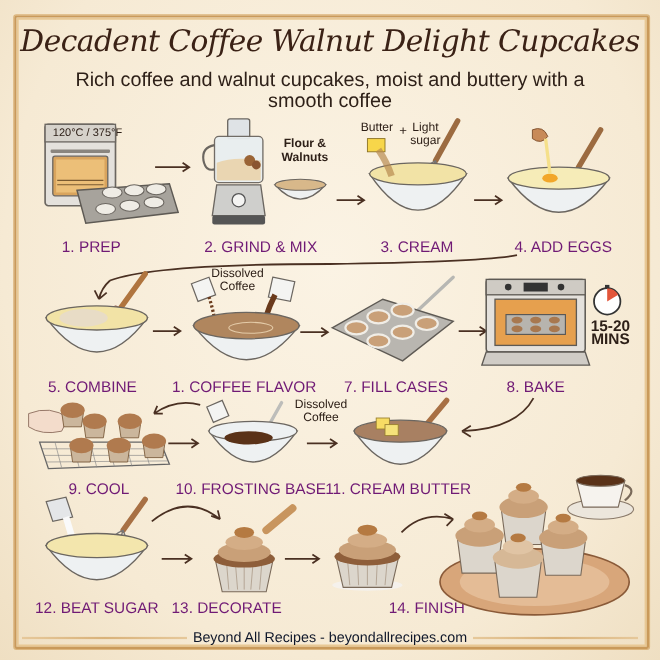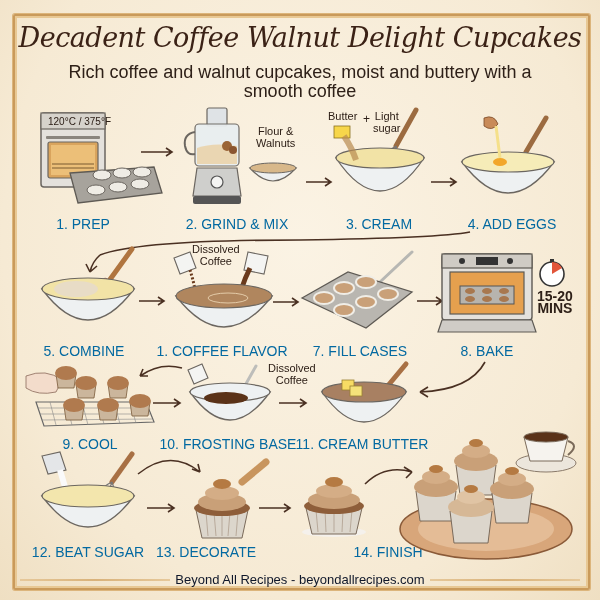--- a/index.html
+++ b/index.html
@@ -2,21 +2,21 @@
 <html><head>
 <meta charset="utf-8">
 <style>
   html,body{margin:0;padding:0;}
   body{width:600px;height:600px;overflow:hidden;background:#f5ead6;font-family:"DejaVu Sans",sans-serif;color:#2e2018;position:relative;}
   .paper{position:absolute;inset:0;background:radial-gradient(ellipse at 50% 40%,#fbf3e4 0%,#f6ead4 70%,#efdfc2 100%);}
   .frame{position:absolute;left:13px;top:14px;width:573px;height:572px;border:2px solid #c99a5b;box-shadow:inset 0 0 0 2px #e8c894, 0 0 0 1px #dcb57c;border-radius:2px;}
   .title{position:absolute;left:0;right:0;top:22px;text-align:center;font-family:"DejaVu Serif",serif;font-style:italic;font-size:27px;color:#3b2216;letter-spacing:-0.5px;}
   .subtitle{position:absolute;left:60px;right:60px;top:63px;text-align:center;font-size:18px;line-height:19px;color:#2e2018;font-family:"Liberation Sans",sans-serif;}
   .step{position:absolute;}
-  .label{position:absolute;font-family:"Liberation Sans",sans-serif;font-size:14px;color:#0369a1;white-space:nowrap;text-align:center;transform:translateX(-50%);}
+  .label{position:absolute;font-family:"Liberation Sans",sans-serif;font-size:14px;color:#701a75;white-space:nowrap;text-align:center;transform:translateX(-50%);}
   .note{position:absolute;font-family:"Liberation Sans",sans-serif;font-size:11px;line-height:12px;color:#2e2018;text-align:center;white-space:nowrap;}
   svg{position:absolute;overflow:visible;}
   .footer{position:absolute;left:0;right:0;top:572px;text-align:center;font-family:"Liberation Sans",sans-serif;font-size:13px;color:#0f172a;}
   .footer-line{position:absolute;top:579px;height:2px;background:linear-gradient(90deg,#e6c89a,#d9b27a,#e6c89a);}
 </style>
 </head>
 <body>
 
 <div class="paper"></div>
 <div class="frame"></div>
@@ -59,21 +59,21 @@
     <rect x="24" y="2" width="20" height="18" rx="2" fill="#dfe3e6" stroke="#6b6660" stroke-width="1.2"></rect>
     <rect x="12" y="18" width="44" height="42" rx="4" fill="#e9eef0" stroke="#6b6660" stroke-width="1.2" opacity="0.95"></rect>
     <path d="M12 26 Q0 28 2 40 Q4 50 12 48" fill="none" stroke="#6b6660" stroke-width="2"></path>
     <path d="M14 42 Q30 36 54 40 L54 58 L14 58 Z" fill="#ead6b2"></path>
     <circle cx="44" cy="40" r="5" fill="#9a6436"></circle>
       <circle cx="50" cy="44" r="4" fill="#8a5530"></circle>
     <path d="M14 62 H54 L58 90 H10 Z" fill="#cfcfcc" stroke="#6b6660" stroke-width="1.2"></path>
     <circle cx="34" cy="76" r="6" fill="#f4f4f2" stroke="#555" stroke-width="1.2"></circle>
     <rect x="10" y="90" width="48" height="8" rx="2" fill="#555"></rect>
   </svg>
-  <div class="note" style="left:256px;top:125px;font-size:11px;">
+  <div class="note" style="left:256px;top:125px;font-size:11px;font-weight:bold;">
     <div>Flour &amp;</div>
     <div>Walnuts</div>
   </div>
   <svg style="left:248px;top:160px" width="50" height="32" viewBox="0 0 50 32">
     <path d="M2 8 Q25 34 48 8 Z" fill="#eef0f0" stroke="#6b6660" stroke-width="1.2"></path>
     <ellipse cx="25" cy="8" rx="23" ry="5" fill="#d8b88a" stroke="#6b6660" stroke-width="1"></ellipse>
   </svg>
   <div class="label" style="left:237px;top:216px;">2. GRIND &amp; MIX</div>
 </div>
 <svg style="left:305px;top:177px" width="28" height="10" viewBox="0 0 28 10">

